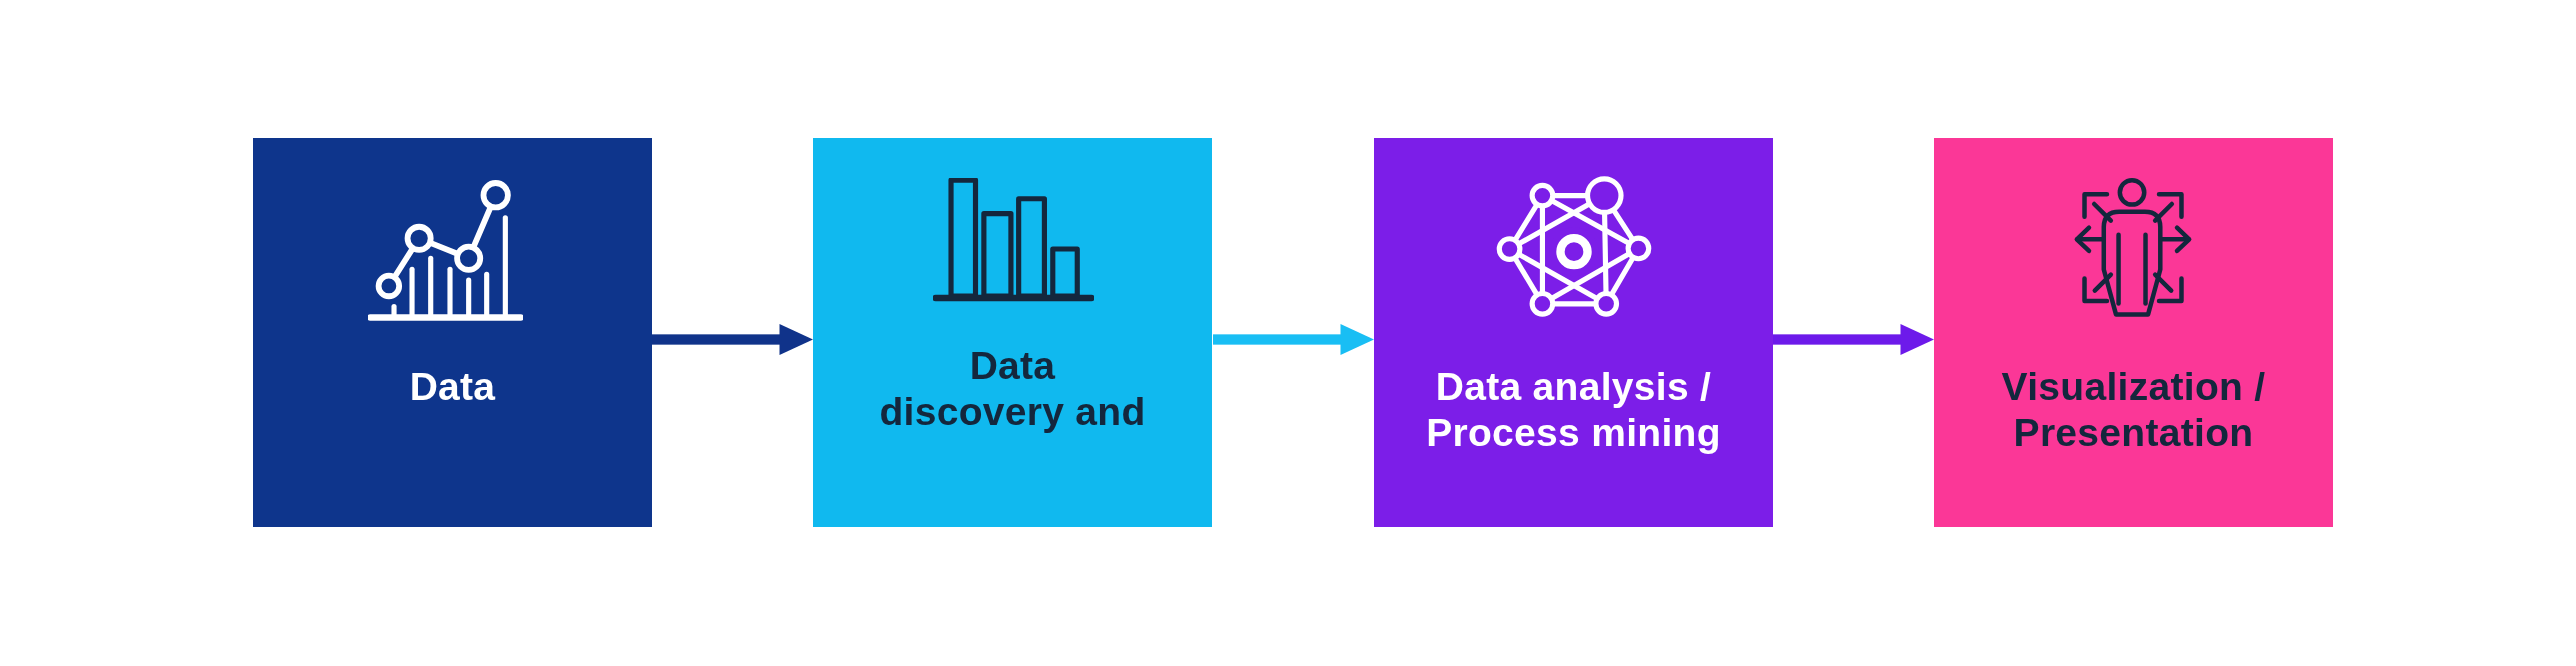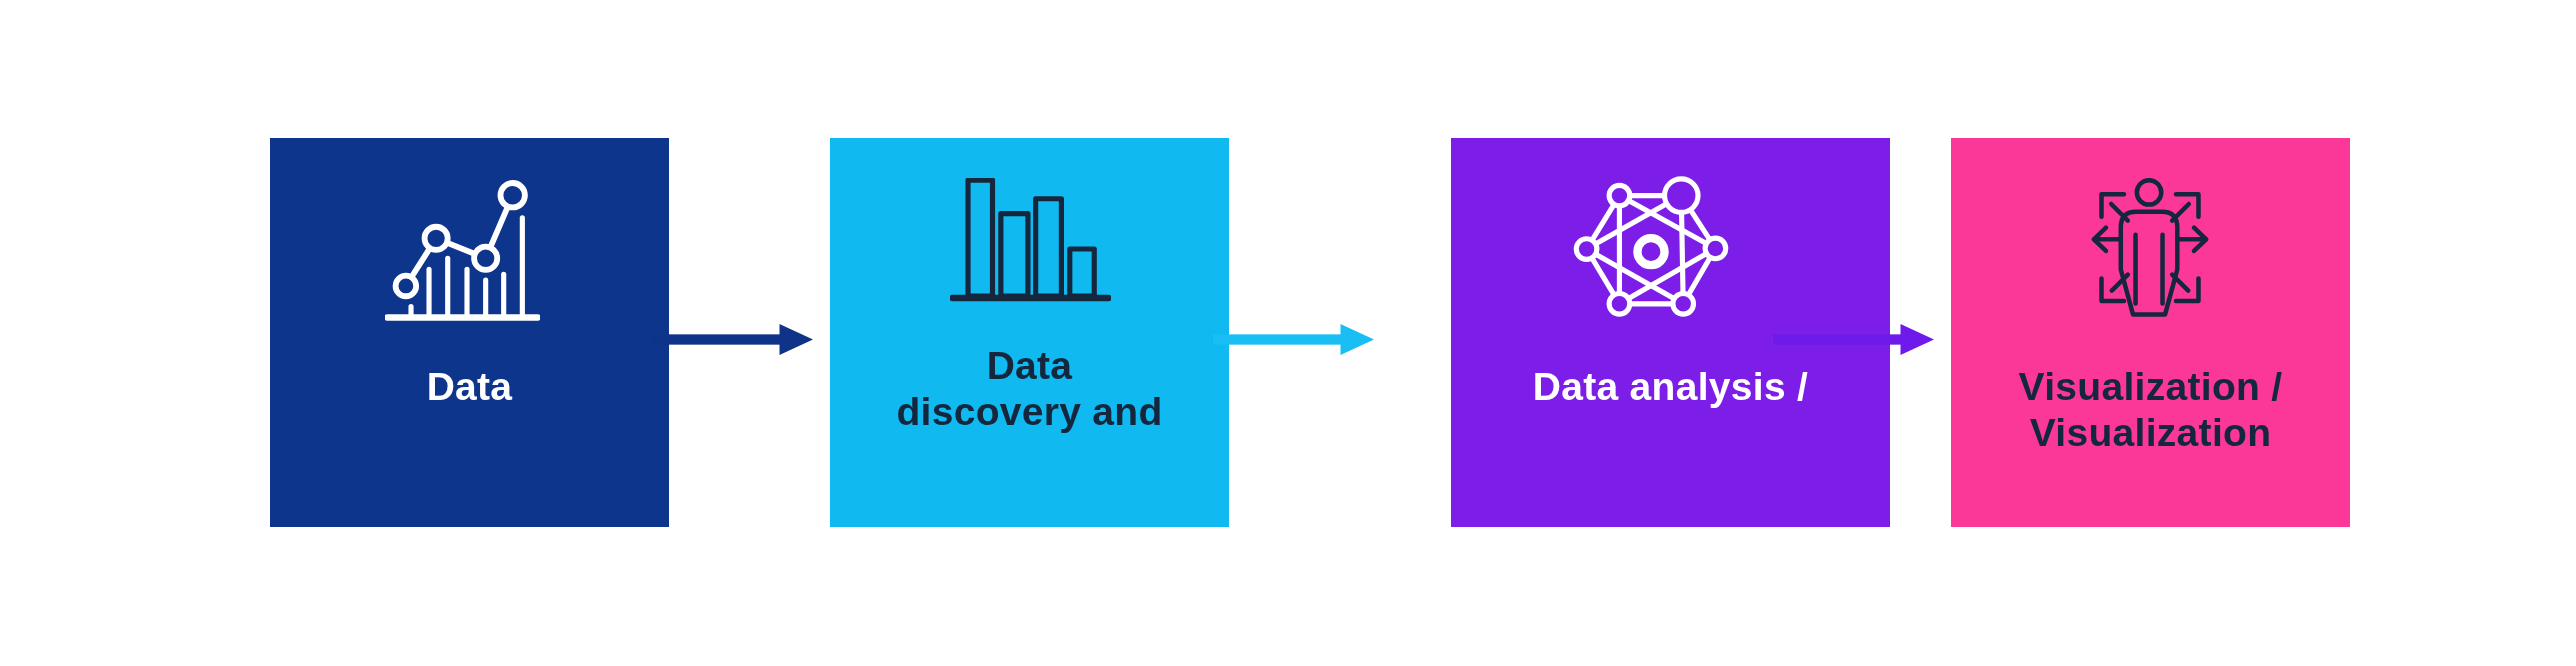--- a/index.html
+++ b/index.html
@@ -1,21 +1,21 @@
 <!DOCTYPE html>
 <html style="--s1bg: #0E358C; --s1fg: #FFFFFF; --s2bg: #10B9EF; --s2fg: #14273D; --s3bg: #7C1EE8; --s3fg: #FFFFFF; --s4bg: #FB3797; --s4fg: #14273D; --a1: #10338A; --a2: #19BEF4; --a3: #6D1AEA;font-size:10.3px"><head>
 <meta charset="utf-8">
 <style>
   html,body{margin:0;padding:0;background:#ffffff;}
   .canvas{position:relative;width:2576px;height:667px;background:#ffffff;overflow:hidden;
           font-family:"Liberation Sans",sans-serif;}
-  .step{position:absolute;top:138px;width:399px;height:389px;margin-left:17px;}
+  .step{position:absolute;top:138px;width:399px;height:389px;}
   .step1{left:253px;background:var(--s1bg);color:var(--s1fg);}
   .step2{left:813px;background:var(--s2bg);color:var(--s2fg);}
-  .step3{left:1434px;background:var(--s3bg);color:var(--s3fg);padding-left:40px;}
+  .step3{left:1374px;background:var(--s3bg);color:var(--s3fg);}
   .step4{left:1934px;background:var(--s4bg);color:var(--s4fg);}
   .icon{position:absolute;}
   .icon1{left:115px;top:36px;}
   .icon2{left:120px;top:40px;}
   .icon3{left:122px;top:37px;}
   .icon4{left:133px;top:39px;}
   .label{position:absolute;left:0;right:0;text-align:center;
          font-size:39px;line-height:46px;font-weight:bold;letter-spacing:0.3px;}
   .lines2{top:226px;}
   .lines3{top:205px;}
@@ -93,20 +93,21 @@
 
       <circle cx="72" cy="32" r="16" stroke-width="8" fill="var(--s3bg)"></circle>
       <circle cx="168" cy="32" r="26" stroke-width="8" fill="var(--s3bg)"></circle>
       <circle cx="21" cy="115" r="16" stroke-width="8" fill="var(--s3bg)"></circle>
       <circle cx="221" cy="114" r="16" stroke-width="8" fill="var(--s3bg)"></circle>
       <circle cx="72" cy="200" r="16" stroke-width="8" fill="var(--s3bg)"></circle>
       <circle cx="171" cy="200" r="16" stroke-width="8" fill="var(--s3bg)"></circle>
     </svg>
     <div class="label lines2">
       <span>Data analysis /</span>
+      <span>Process mining</span>
     </div>
   </section>
 
   <svg class="arrow arrow3" width="161" height="31" viewBox="0 0 250 48">
     <rect x="0" y="16" width="202" height="16" fill="currentColor"></rect>
     <polygon points="198,0 250,24 198,48" fill="currentColor"></polygon>
   </svg>
 
   <section class="step step4">
     <svg class="icon icon4" width="132" height="140" viewBox="0 0 205 218" fill="none" stroke="currentColor" stroke-linecap="round" stroke-linejoin="round" stroke-width="7">
@@ -127,18 +128,18 @@
       <path d="M143,27 L178,27 L178,62"></path>
       <path d="M27,158 L27,193 L62,193"></path>
       <path d="M178,158 L178,193 L143,193"></path>
 
       <path d="M57,144 L57,78 Q57,54 81,54 L121,54 Q145,54 145,78 L145,144 L126,214 L76,214 Z"></path>
       <path d="M80,90 L80,197"></path>
       <path d="M122,90 L122,197"></path>
     </svg>
     <div class="label lines2">
       <span>Visualization /</span>
-      <span>Visualization</span>
+      <span>Presentation</span>
     </div>
   </section>
 
 </div>
 
 
 </body></html>

